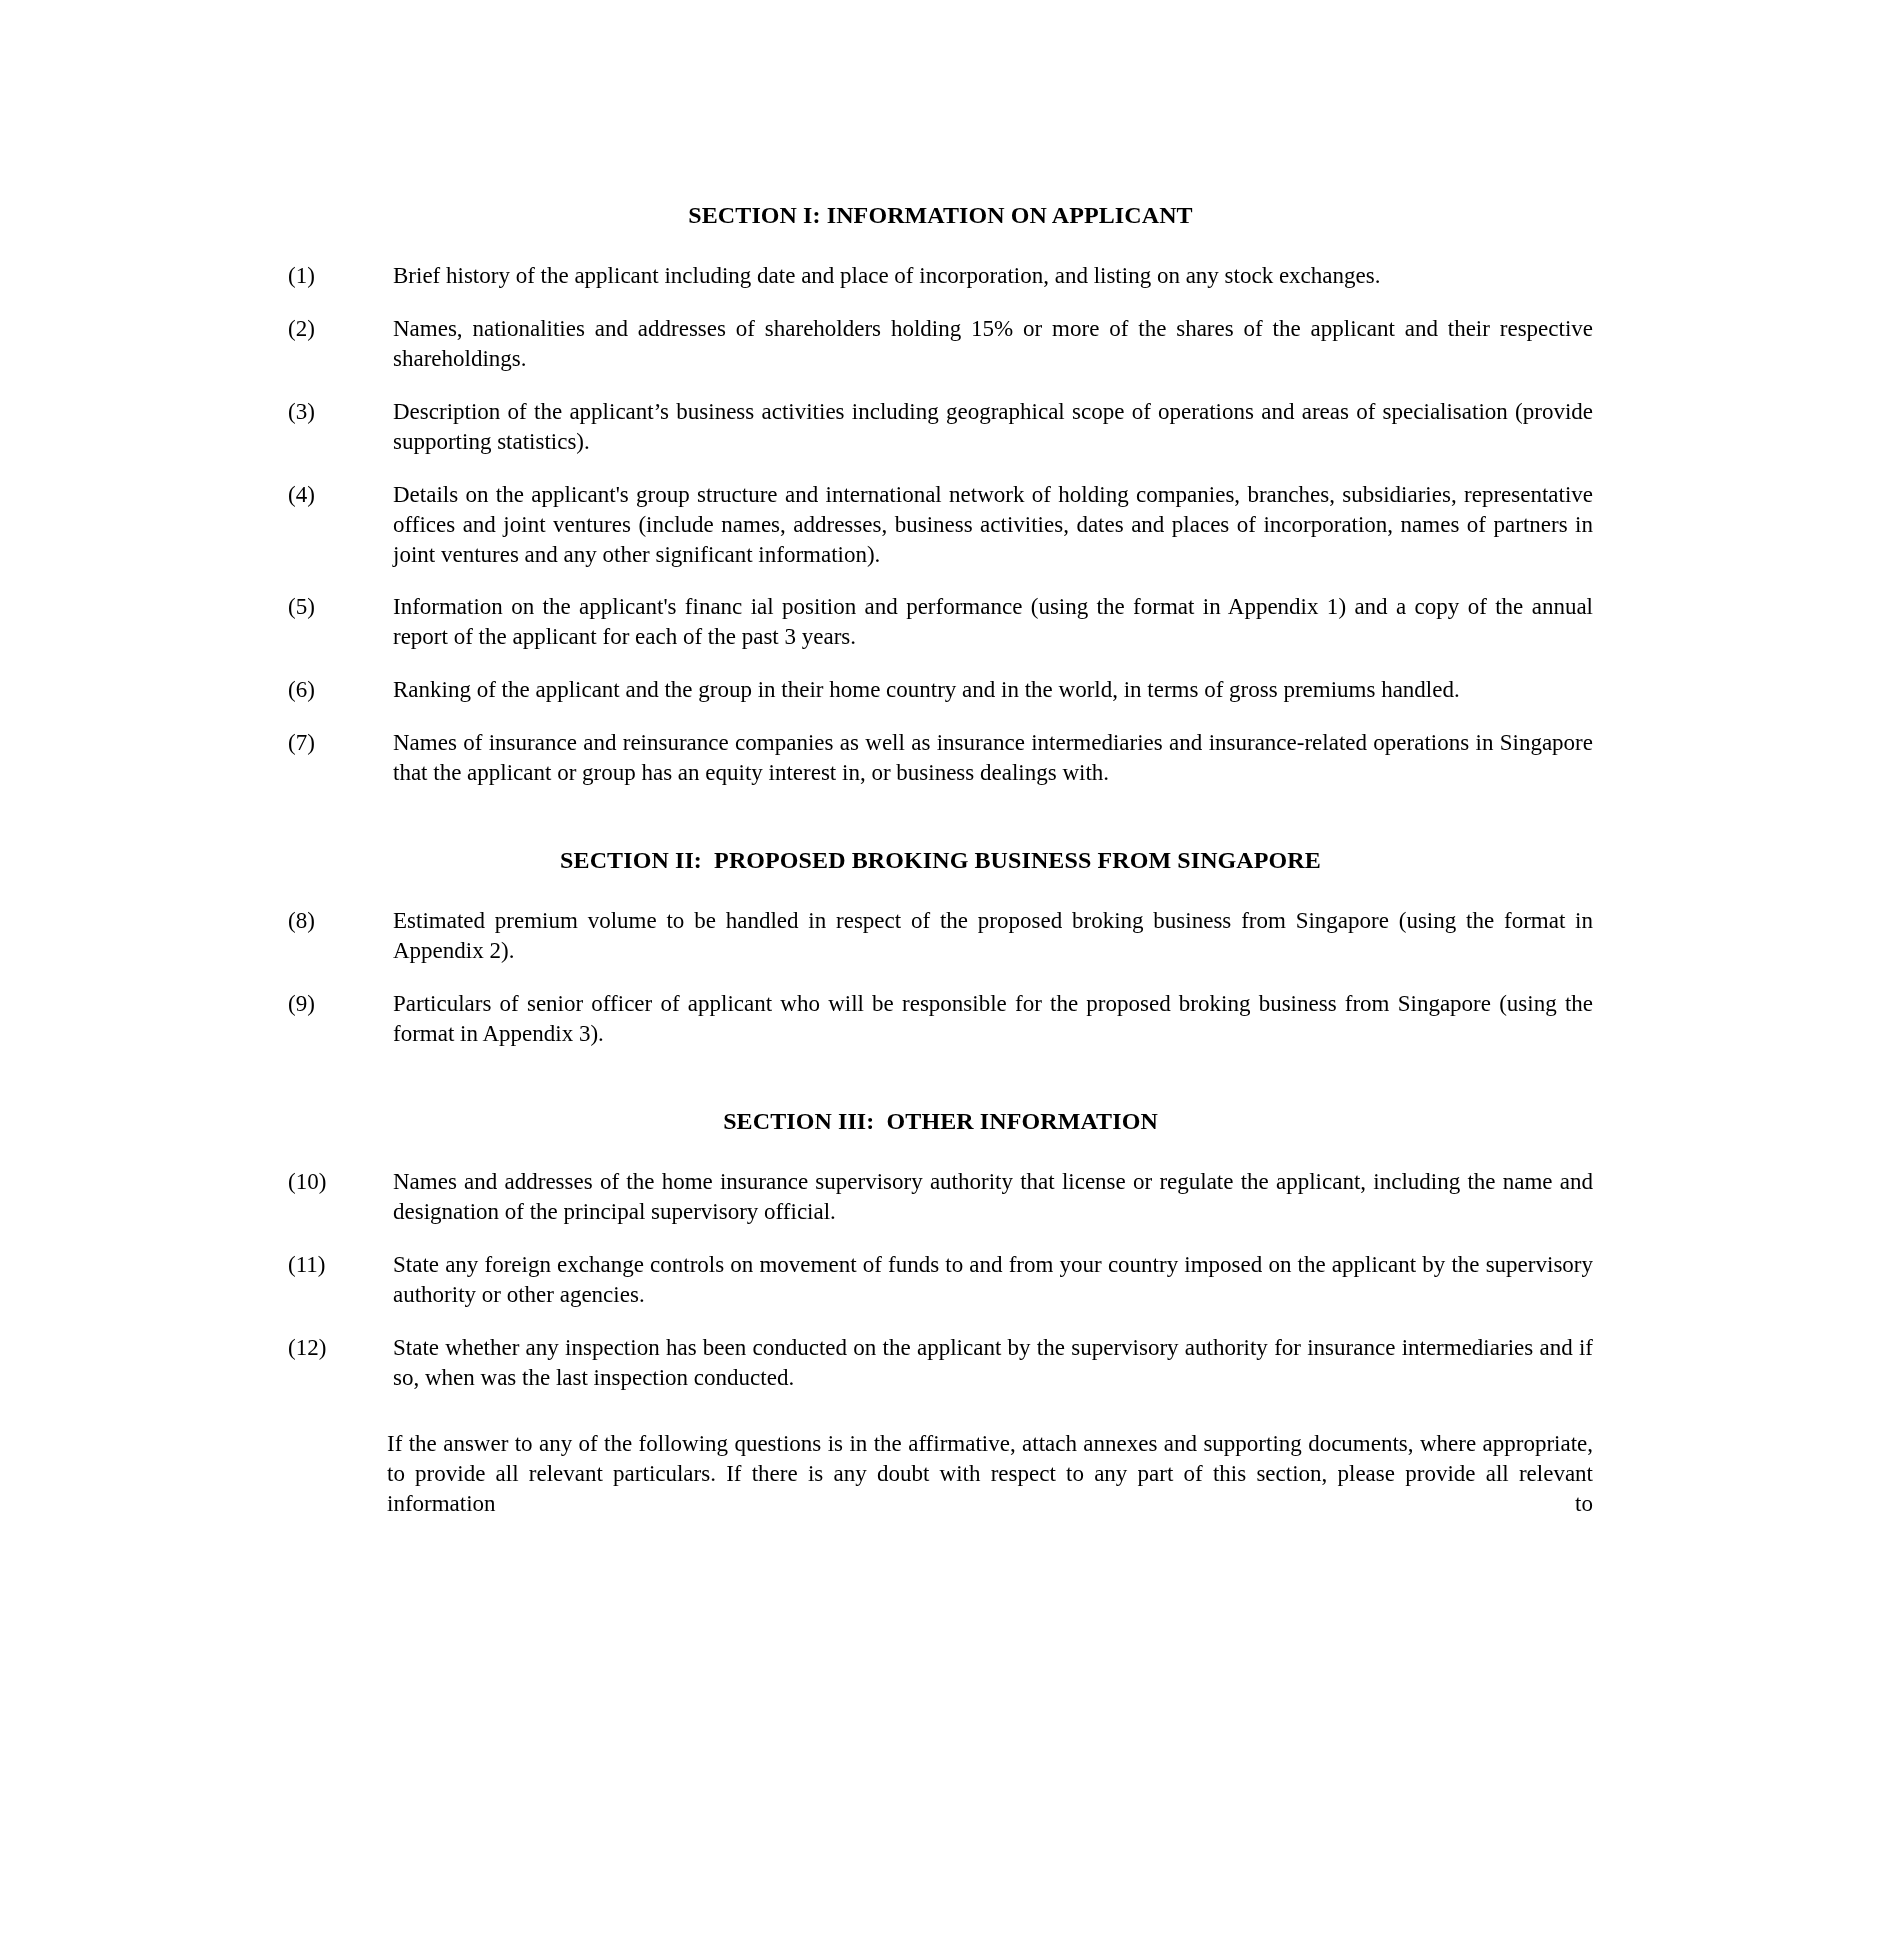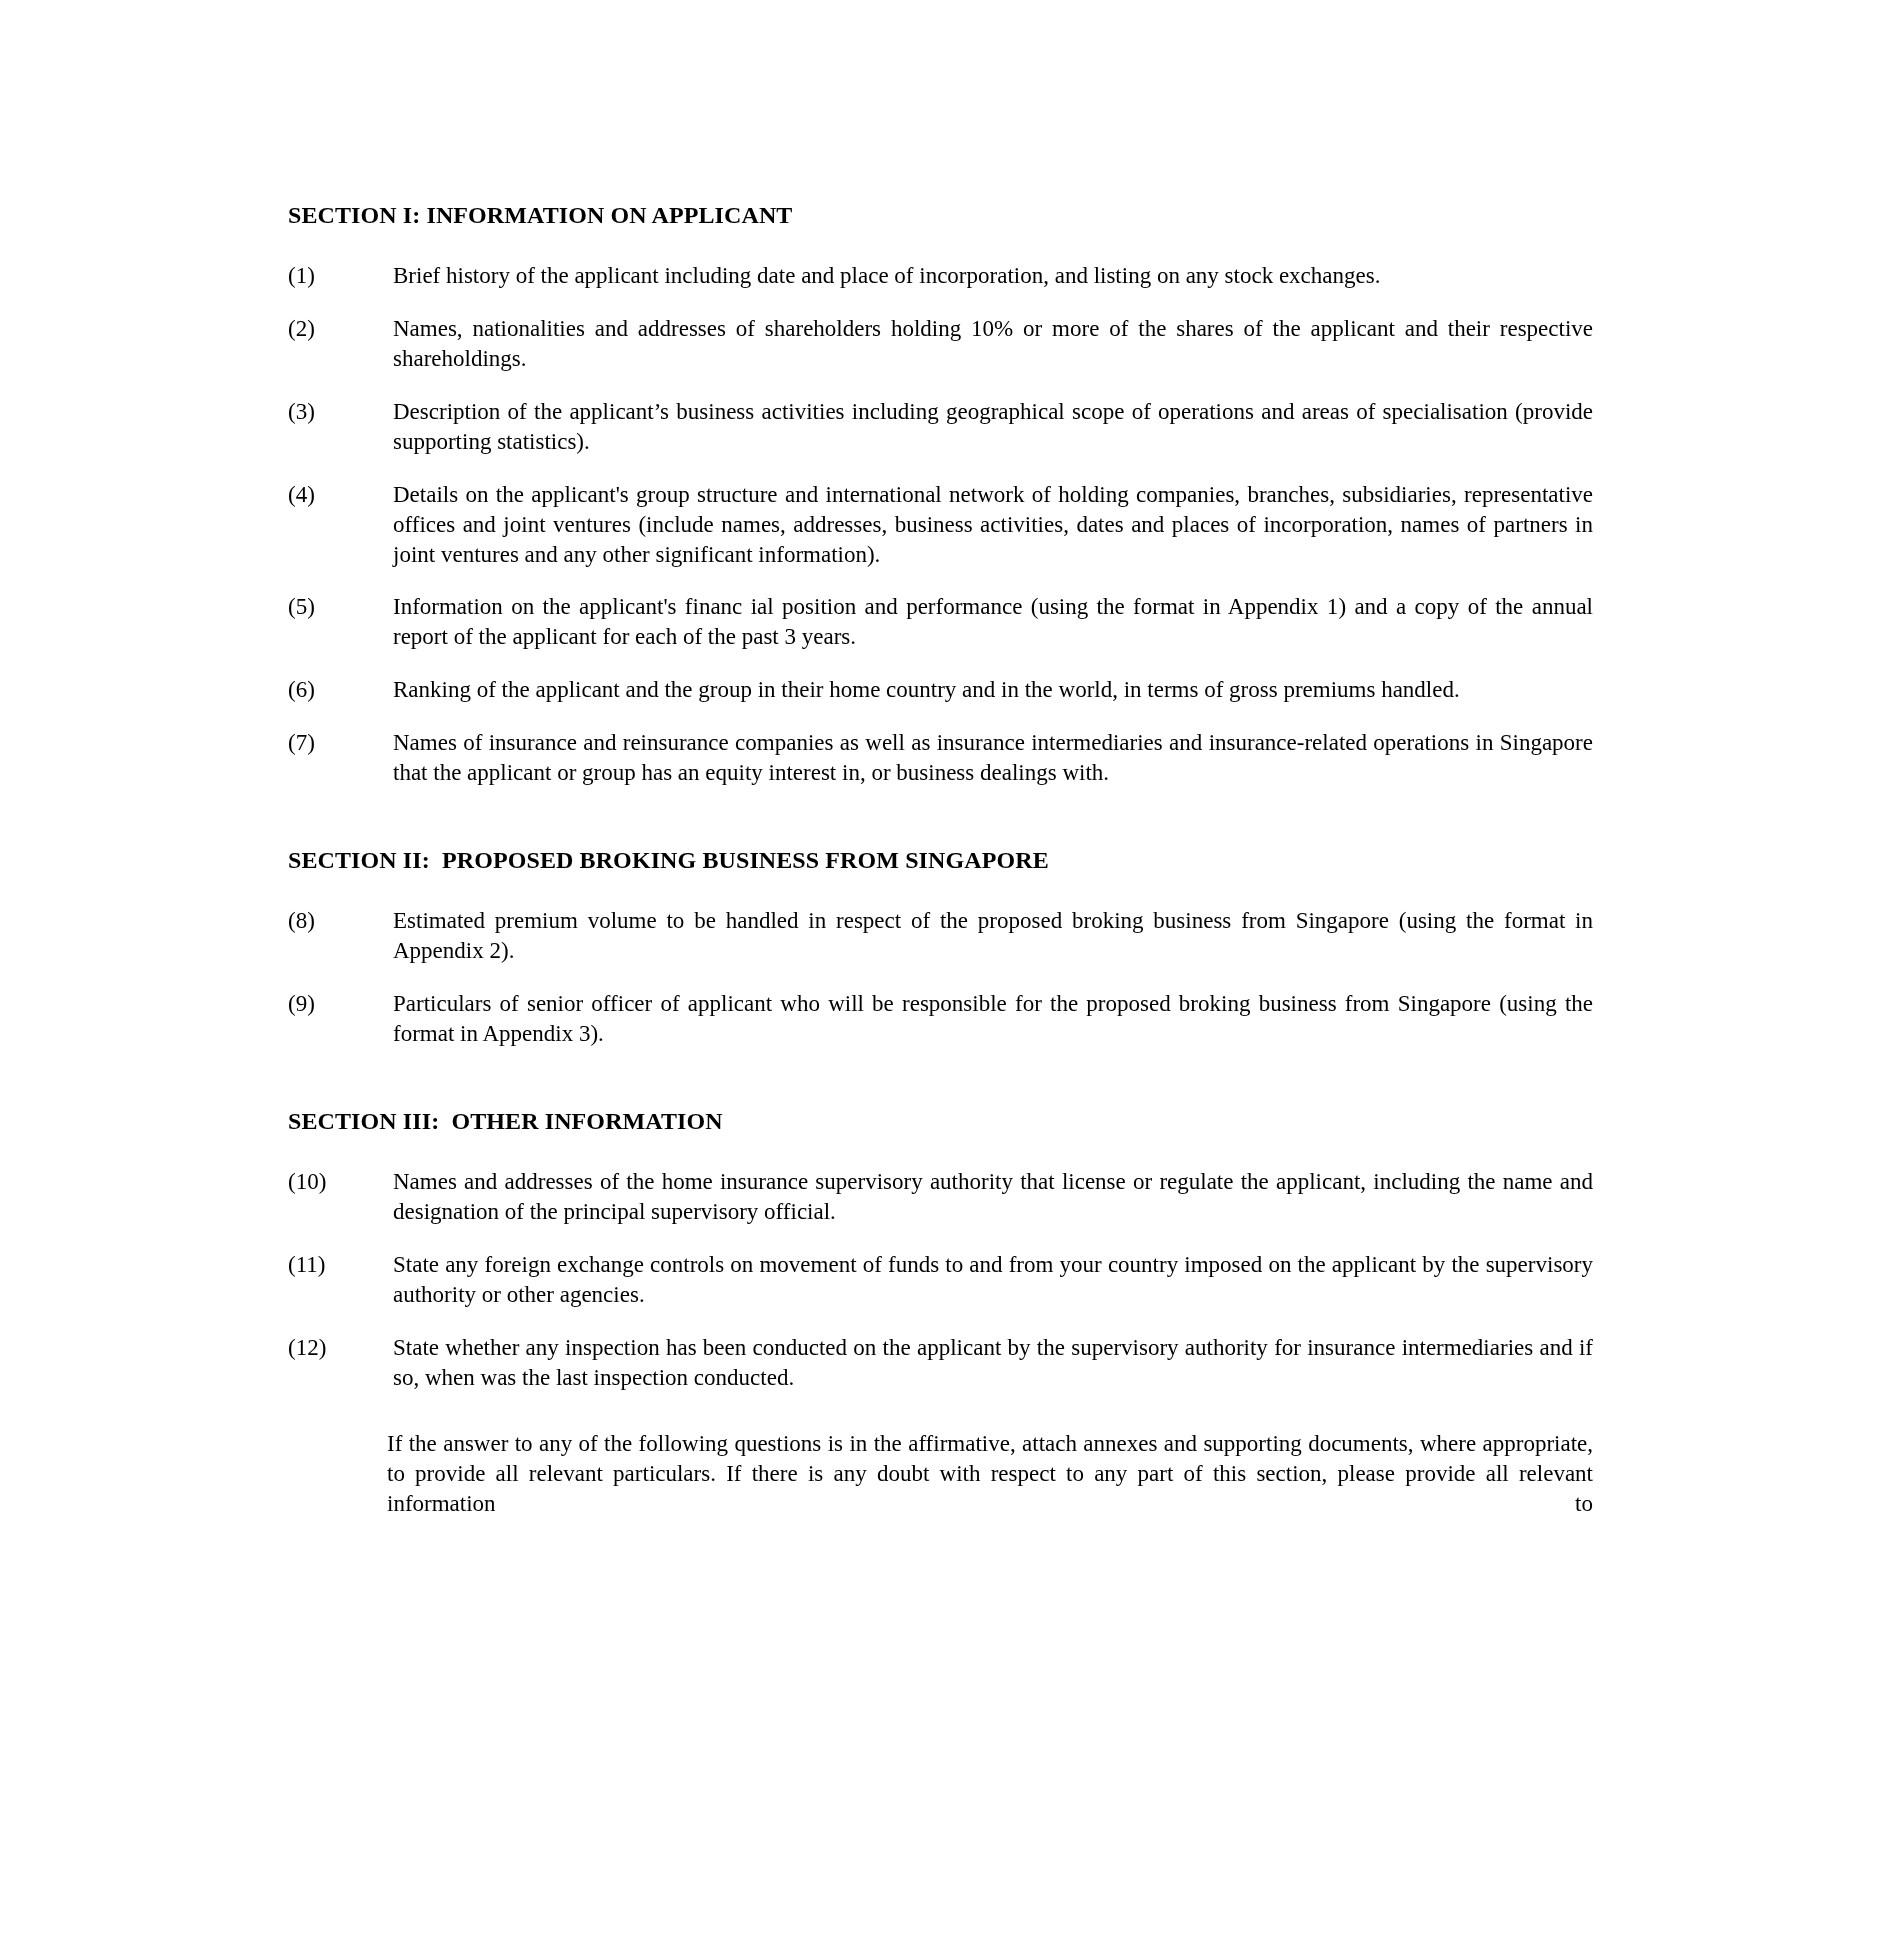--- a/index.html
+++ b/index.html
@@ -22,20 +22,21 @@
     top: 201px;
     width: 1305px;
   }
   .section-heading {
     font-size: 24px;
     font-weight: bold;
     line-height: 1.18;
     letter-spacing: 0.1px;
     white-space: pre;
     margin: 0;
+    text-align: center;
   }
   .sec-gap-1 { margin-top: 0px; }
   .sec-gap  { margin-top: 58px; }
 
   .item {
     display: flex;
     margin-top: 23px;
     font-size: 23px;
     line-height: 1.30;
   }
@@ -74,21 +75,21 @@
 
     <div class="section-heading sec-gap-1">SECTION I: INFORMATION ON APPLICANT</div>
 
     <div class="item first">
       <div class="item-num">(1)</div>
       <div class="item-text">Brief history of the applicant including date and place of incorporation, and listing on any stock exchanges.</div>
     </div>
 
     <div class="item">
       <div class="item-num">(2)</div>
-      <div class="item-text">Names, nationalities and addresses of shareholders holding 10% or more of the shares of the applicant and their respective shareholdings.</div>
+      <div class="item-text">Names, nationalities and addresses of shareholders holding 15% or more of the shares of the applicant and their respective shareholdings.</div>
     </div>
 
     <div class="item">
       <div class="item-num">(3)</div>
       <div class="item-text">Description of the applicant’s business activities including geographical scope of operations and areas of specialisation (provide supporting statistics).</div>
     </div>
 
     <div class="item">
       <div class="item-num">(4)</div>
       <div class="item-text">Details on the applicant's group structure and international network of holding companies, branches, subsidiaries, representative offices and joint ventures (include names, addresses, business activities, dates and places of incorporation, names of partners in joint ventures and any other significant information).</div>

